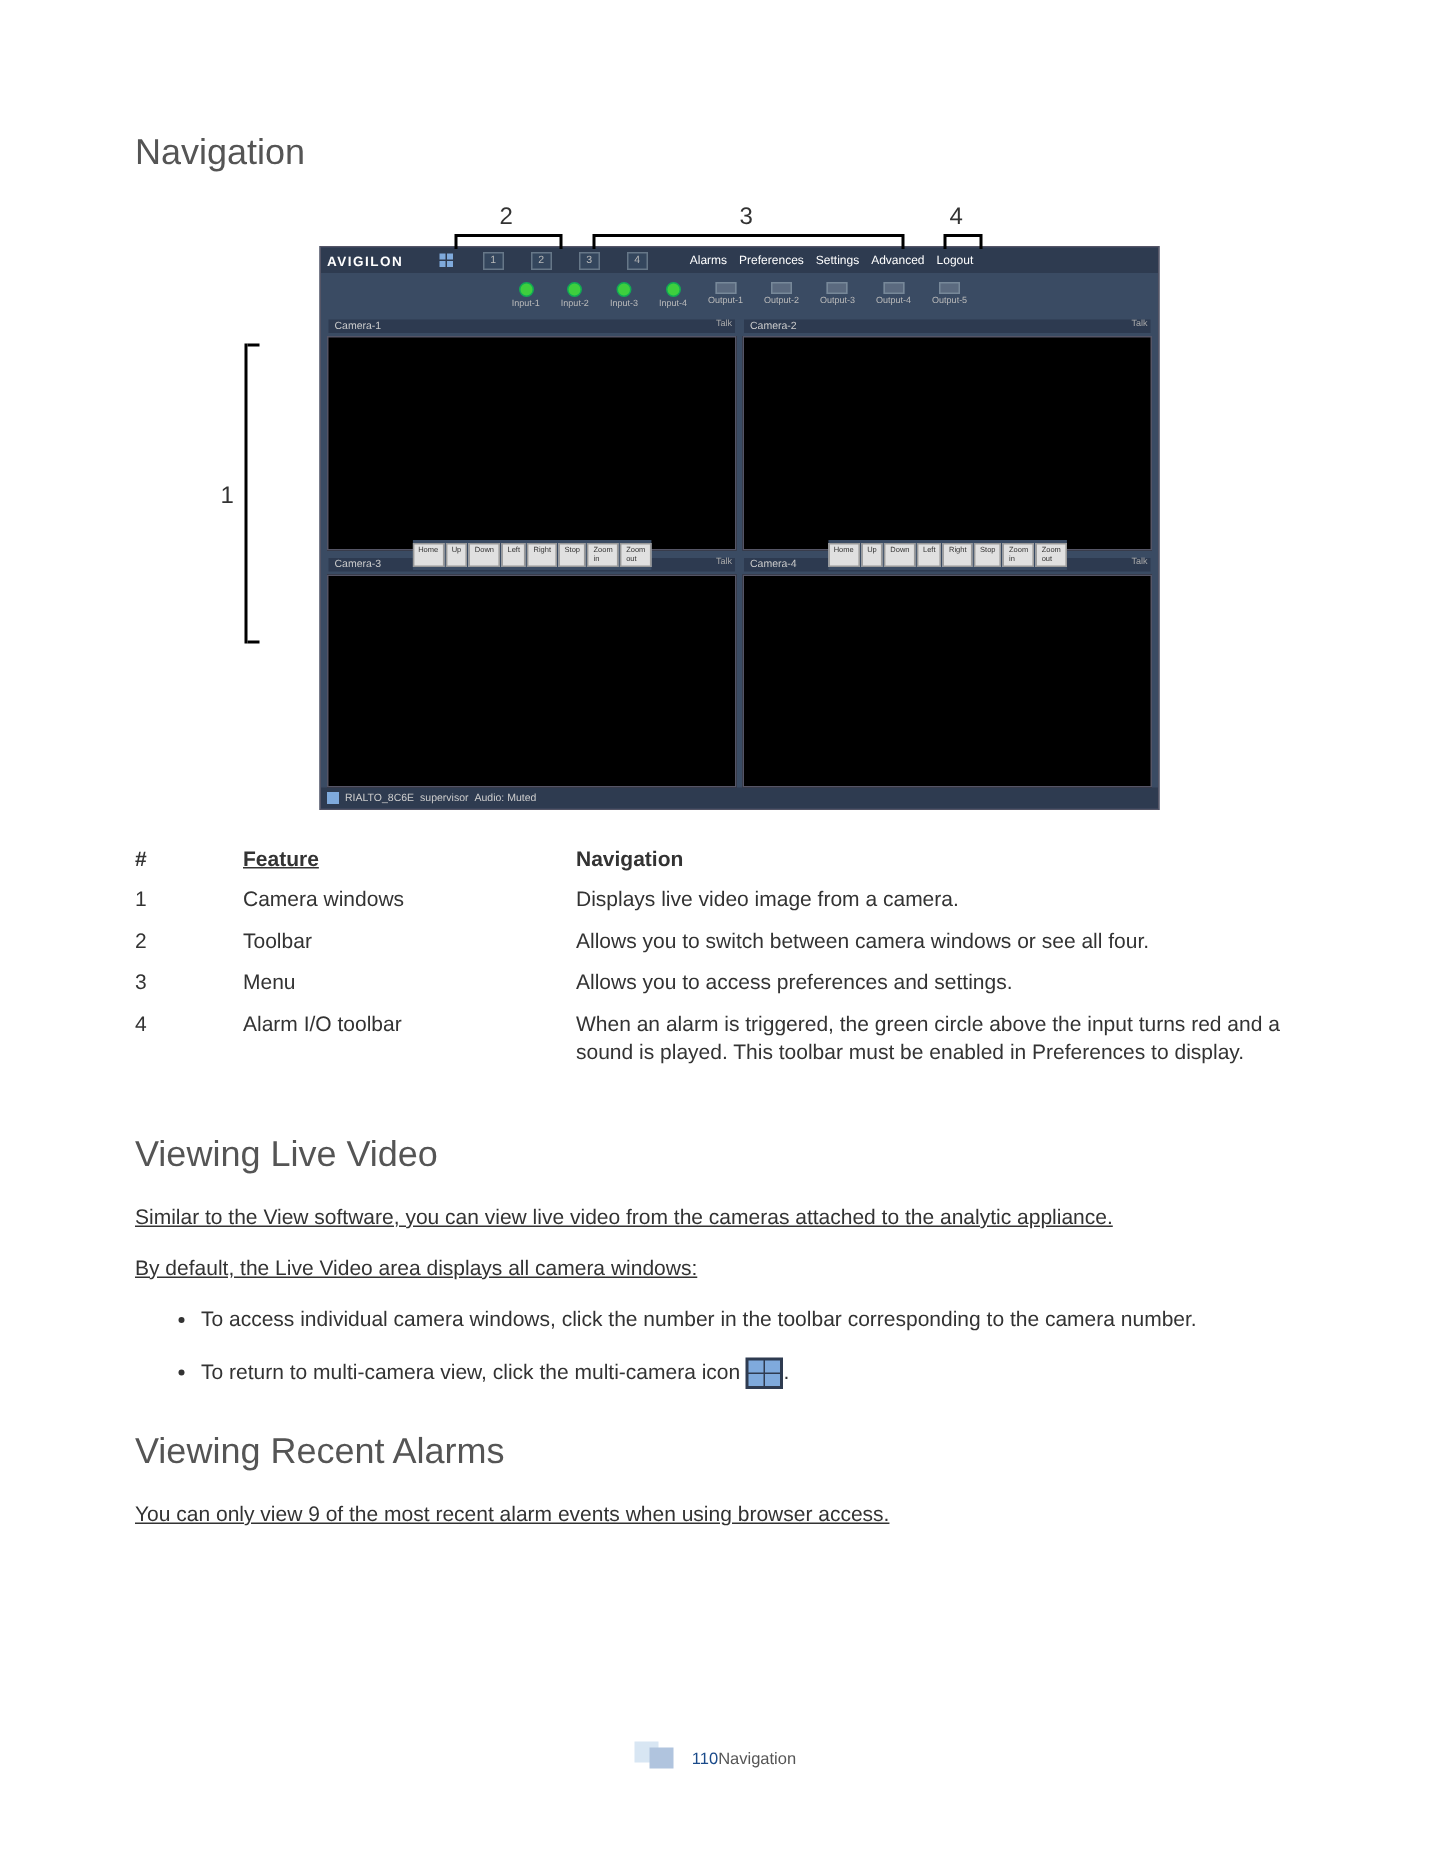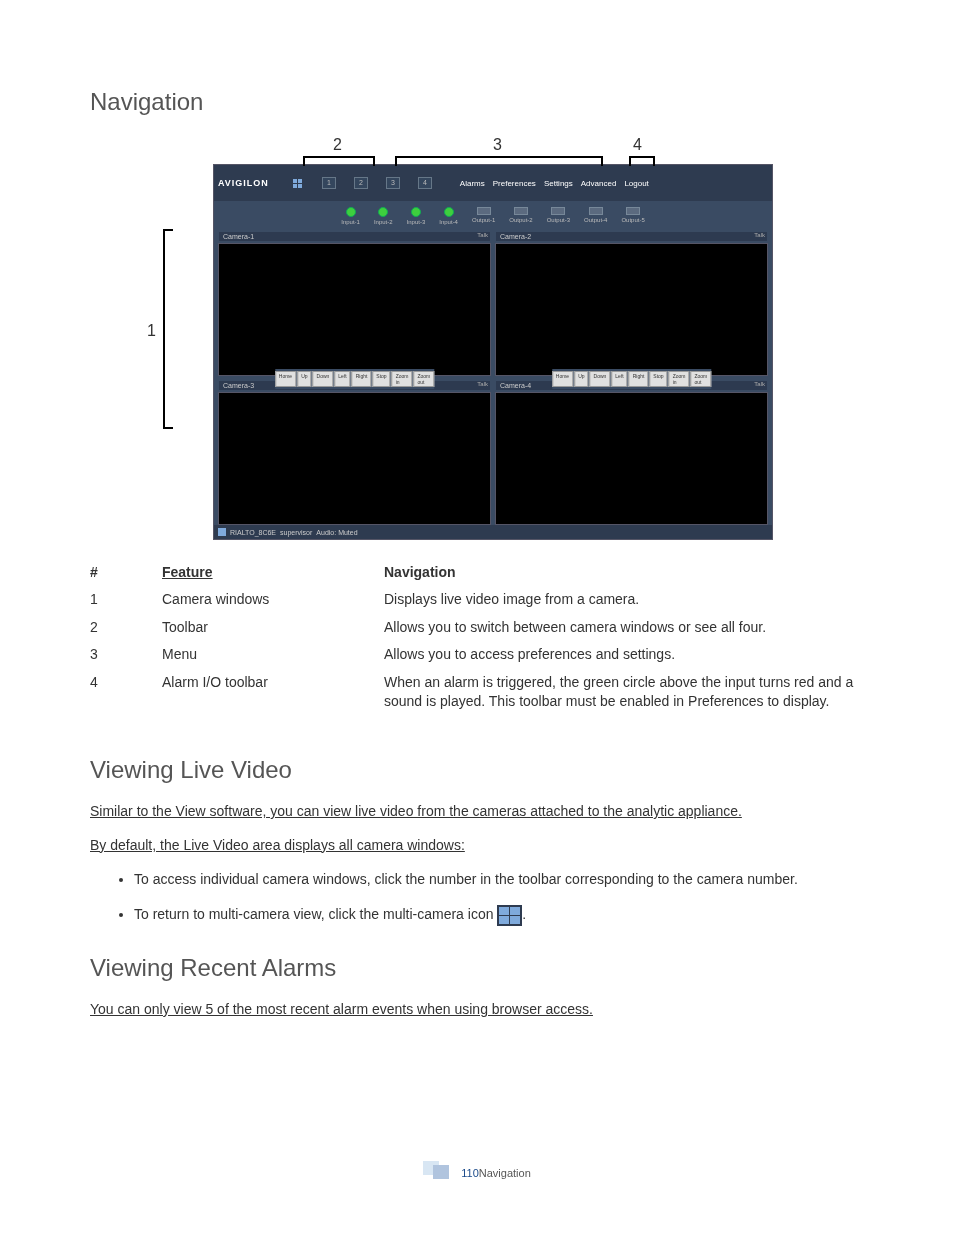--- a/index.html
+++ b/index.html
@@ -71,21 +71,21 @@
     border: 1px solid #556;
     display: flex;
     flex-direction: column;
     font-size: 7px;
     color: #ccc;
   }
   .app-header {
     display: flex;
     align-items: center;
     background: #2e3b50;
-    height: 36px;
+    height: 17px;
     padding: 0 4px;
     gap: 18px;
   }
   .app-logo {
     color: #fff;
     font-weight: bold;
     letter-spacing: 1px;
     font-size: 9px;
     padding-right: 4px;
   }
@@ -429,21 +429,21 @@
     <span class="inline-grid-icon">
         <span></span>
         <span></span>
         <span></span>
         <span></span>
       </span><span>.</span>
   </li>
 </ul>
 
 <h2 class="section-title">Viewing Recent Alarms</h2>
-<p class="body-text">You can only view 5 of the most recent alarm events when using browser access.</p>
+<p class="body-text">You can only view 9 of the most recent alarm events when using browser access.</p>
 
 <div class="footer">
   <div class="footer-left">
     <div class="footer-blocks">
       <div class="fb fb1"></div>
         <div class="fb fb2"></div>
     </div>
     <span class="page-num">110</span>
   </div>
   <span>Navigation</span>

